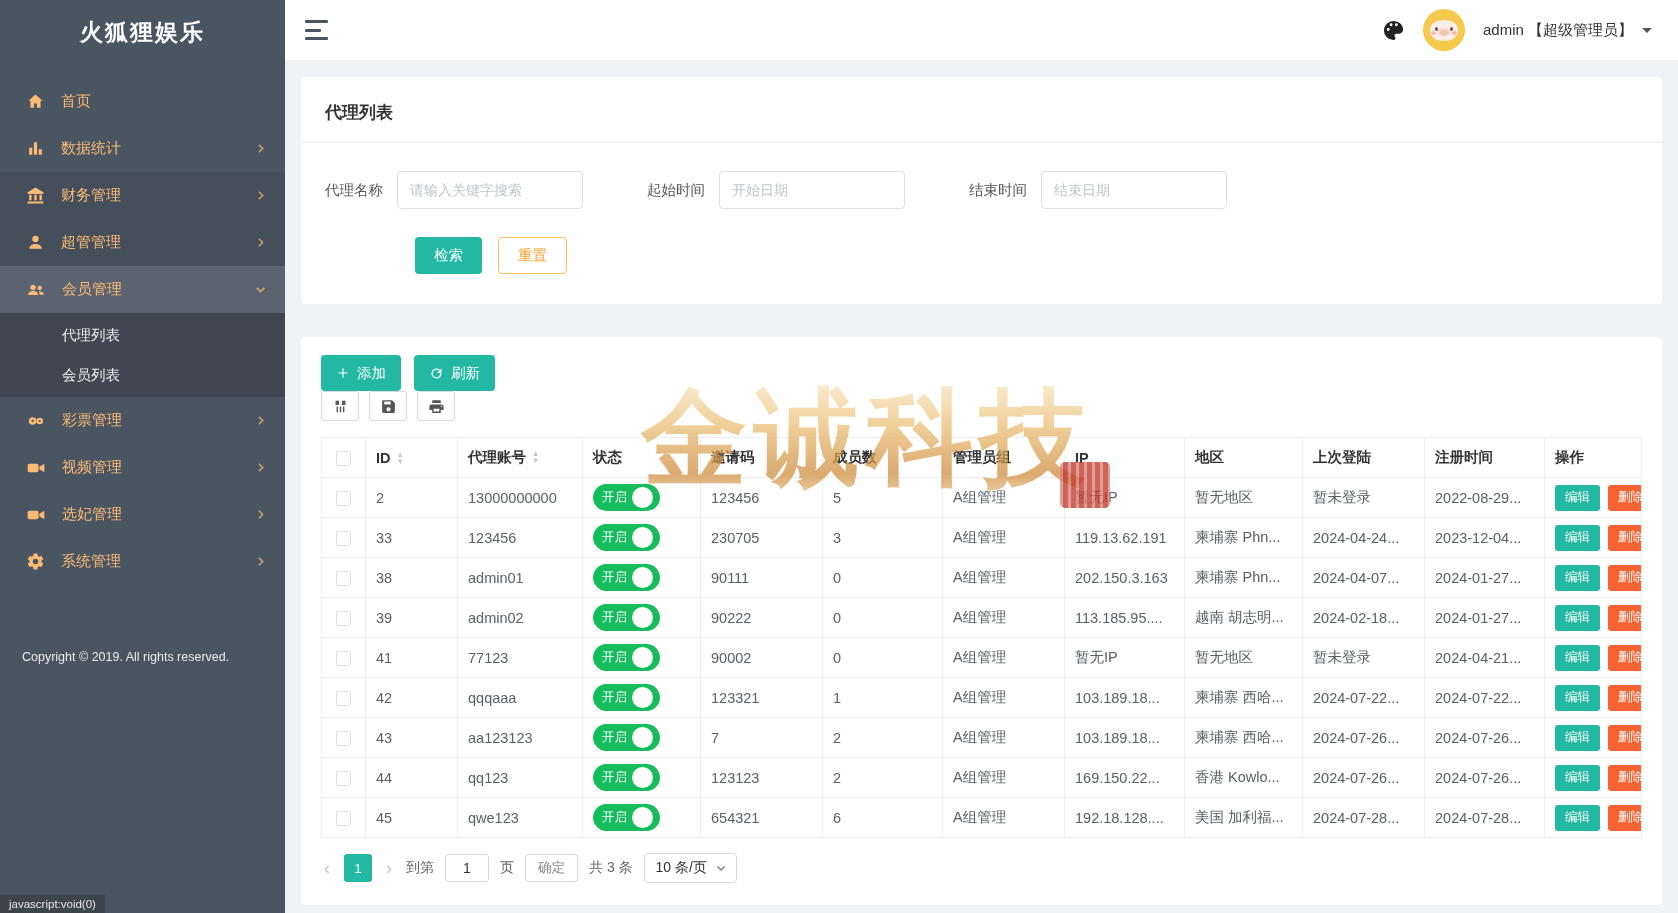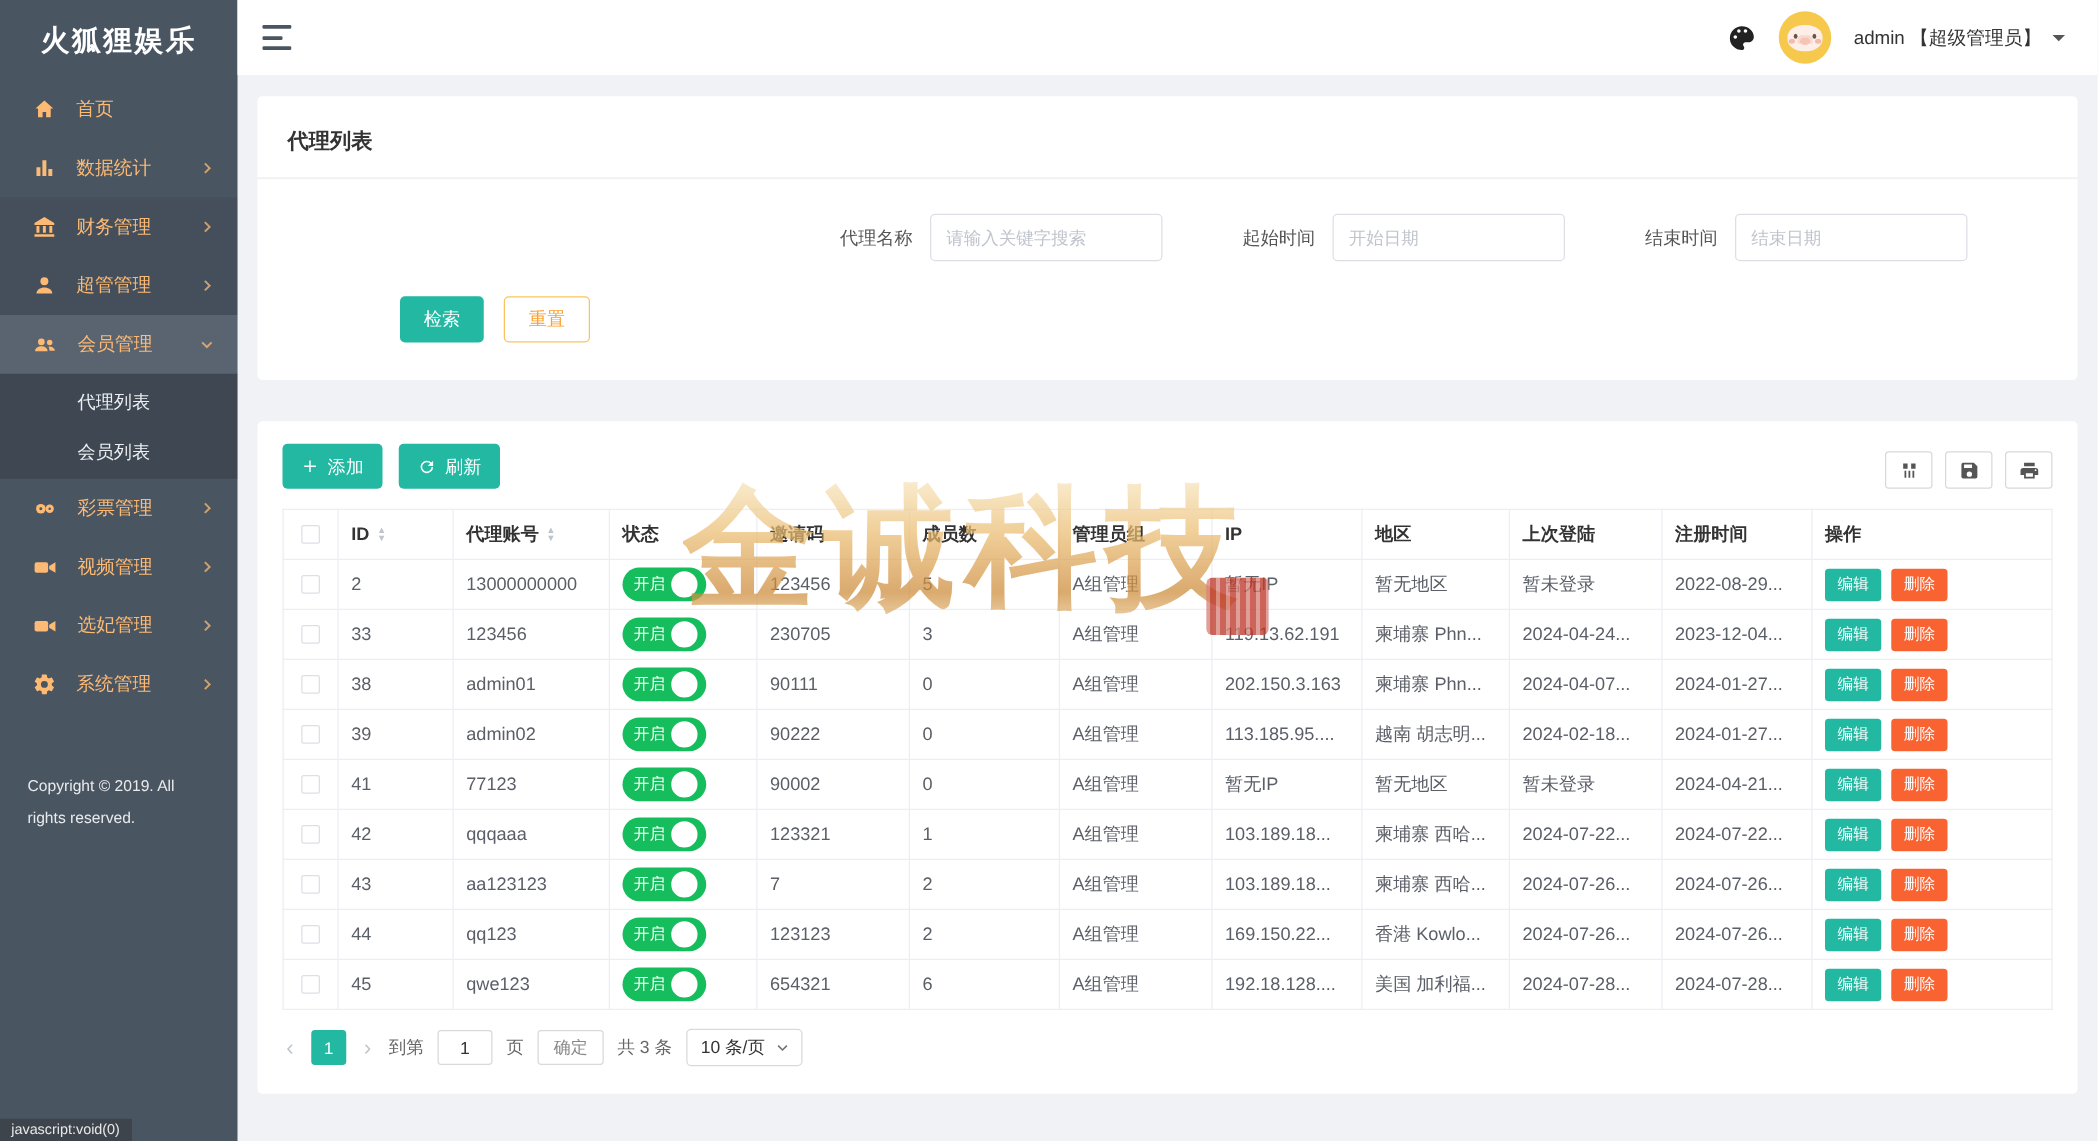--- a/index.html
+++ b/index.html
@@ -7,21 +7,21 @@
     --amber:#fb9f2b; --amber-border:#fbc35e;
     --sidebar:#4a5562; --page-bg:#f0f2f5; --border:#ebeef5;
   }
   *{box-sizing:border-box;}
   html,body{margin:0;padding:0;}
   body{width:1678px;height:913px;overflow:hidden;background:var(--page-bg);
        font-family:"Liberation Sans","DejaVu Sans",sans-serif;}
   .app{display:flex;width:100%;height:100%;}
 
   
-  aside{width:190px;flex-shrink:0;background:var(--sidebar);color:#fff;display:flex;flex-direction:column;}
+  aside{width:285px;flex-shrink:0;background:var(--sidebar);color:#fff;display:flex;flex-direction:column;gap:14px;}
   .logo{height:64px;display:flex;align-items:center;justify-content:center;
         font-size:23px;font-weight:bold;letter-spacing:2px;color:#fff;}
   .menu{flex:0 0 auto;}
   .menu-item{height:47px;display:flex;align-items:center;padding:0 18px 0 26px;cursor:pointer;
              font-size:15px;color:#fdba74;}
   .menu-item.dim{background:rgba(0,0,0,.07);}
   .menu-item.active{background:rgba(255,255,255,.09);}
   .mi-label{flex:1;margin-left:16px;}
   .svg-icon{display:inline-flex;align-items:center;justify-content:center;}
   .svg-icon svg{display:block;}
@@ -54,33 +54,33 @@
   .admin-box{display:flex;align-items:center;gap:9px;cursor:pointer;}
   .admin-label{font-size:15px;color:#333;}
   .caret-down{width:0;height:0;border:5px solid transparent;border-top-color:#555;margin-top:5px;}
 
   
   .content{flex:1;padding:17px 16px;position:relative;overflow:hidden;}
   .card{background:#fff;border-radius:4px;}
   .filter-card{padding:20px 24px 30px;}
   .page-title{font-size:17px;font-weight:bold;color:#333;margin:4px 0 18px;}
   .divider{height:1px;background:#ececec;margin:0 -24px 28px;}
-  .filter-row{display:flex;align-items:center;margin-bottom:28px;justify-content:flex-end;}
+  .filter-row{display:flex;align-items:center;margin-bottom:28px;}
   .fgroup{display:flex;align-items:center;margin-right:64px;}
   .fgroup label{font-size:14.5px;color:#555;margin-right:14px;white-space:nowrap;}
   .fgroup input{width:186px;height:38px;border:1px solid #dcdfe6;border-radius:4px;padding:0 12px;
                 font-size:14px;color:#333;outline:none;}
   ::placeholder{color:#c0c4cc;opacity:1;}
   .btn-row{margin-left:90px;display:flex;gap:16px;}
   .btn{height:37px;padding:0 19px;border-radius:4px;font-size:14.5px;cursor:pointer;border:none;}
   .btn-search{background:var(--teal);color:#fff;}
   .btn-reset{background:#fff;border:1px solid var(--amber-border);color:var(--amber);}
 
   .table-card{margin-top:33px;padding:18px 20px 22px;}
-  .tc-toolbar{display:flex;justify-content:space-between;align-items:flex-end;margin-bottom:16px;}
+  .tc-toolbar{display:flex;justify-content:space-between;align-items:flex-start;margin-bottom:16px;flex-direction:column;}
   .tc-left{display:flex;gap:13px;}
   .btn-sm{height:36px;padding:0 15px;border-radius:4px;background:var(--teal);color:#fff;
           display:inline-flex;align-items:center;gap:7px;font-size:14.5px;border:none;cursor:pointer;}
   .icon-btns{display:flex;gap:10px;}
   .icon-btn{width:38px;height:30px;border:1px solid #d9d9d9;border-radius:3px;background:#fff;
             display:flex;align-items:center;justify-content:center;color:#555;cursor:pointer;}
 
   table{width:100%;border-collapse:collapse;table-layout:fixed;}
   th,td{border:1px solid var(--border);height:40px;padding:0 10px;text-align:left;
         overflow:hidden;white-space:nowrap;font-size:14.5px;}

